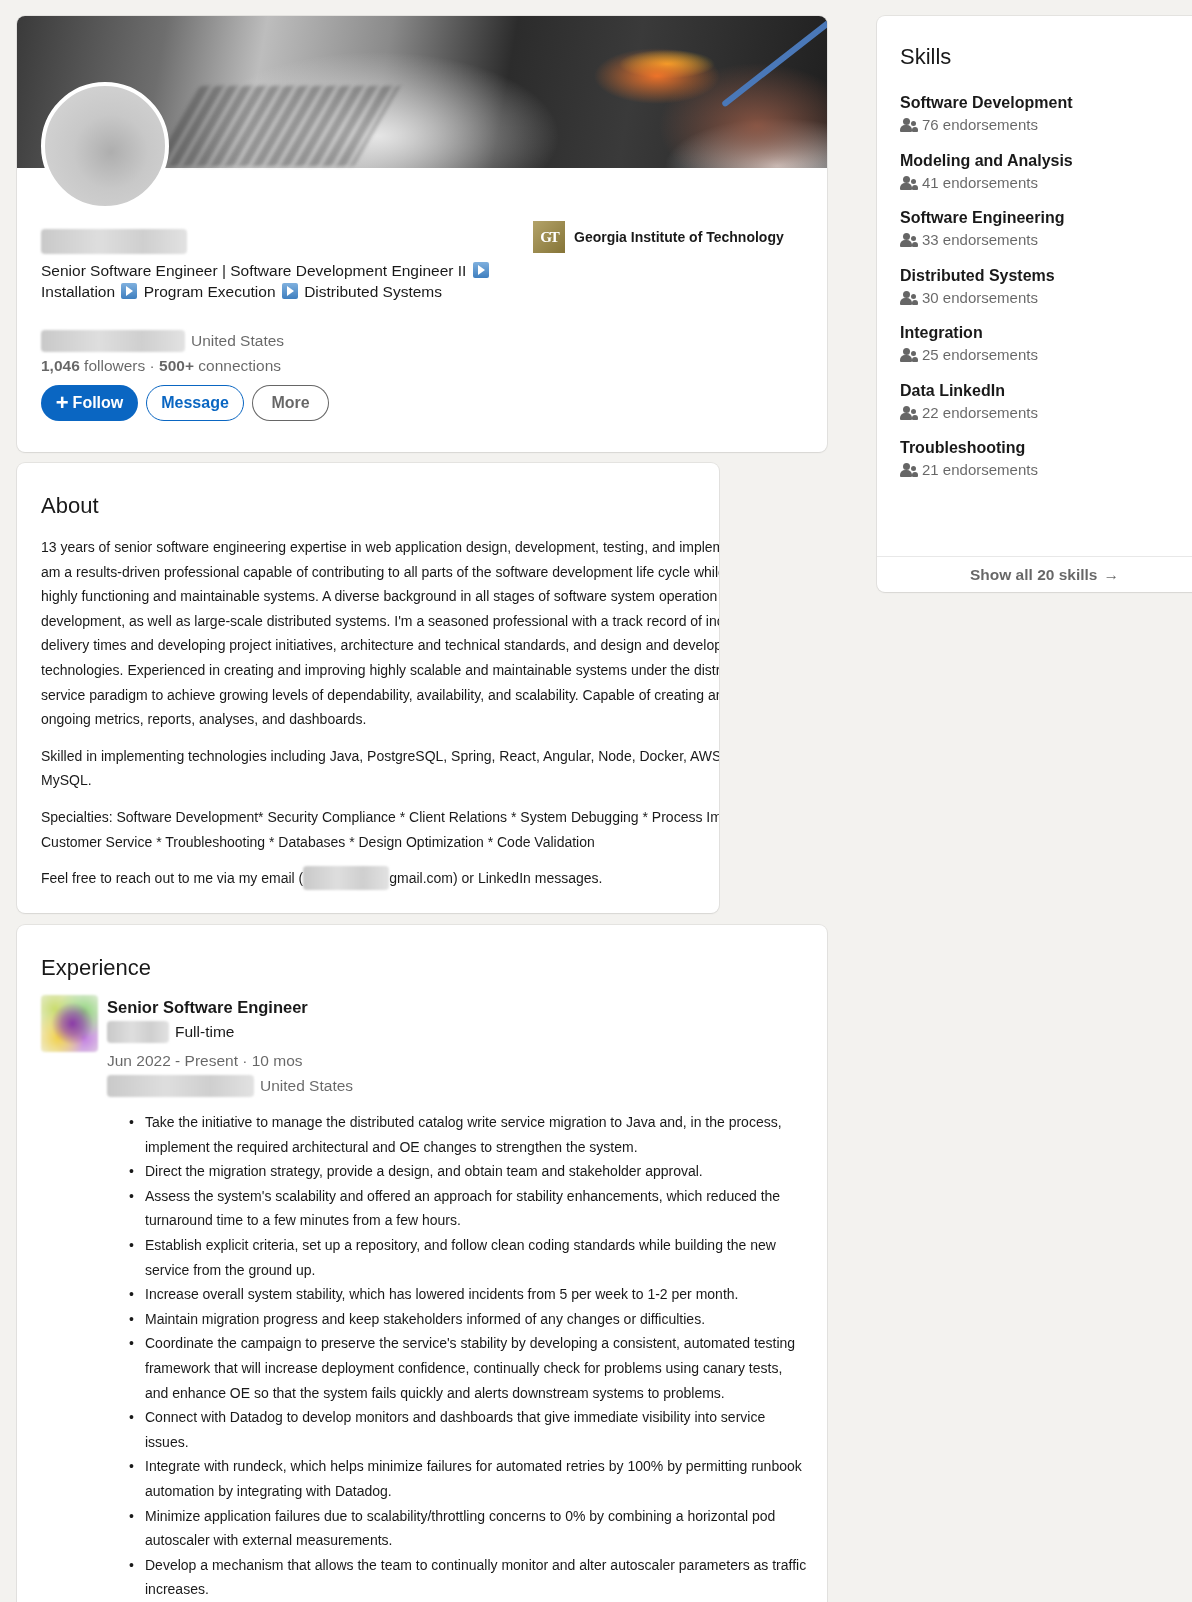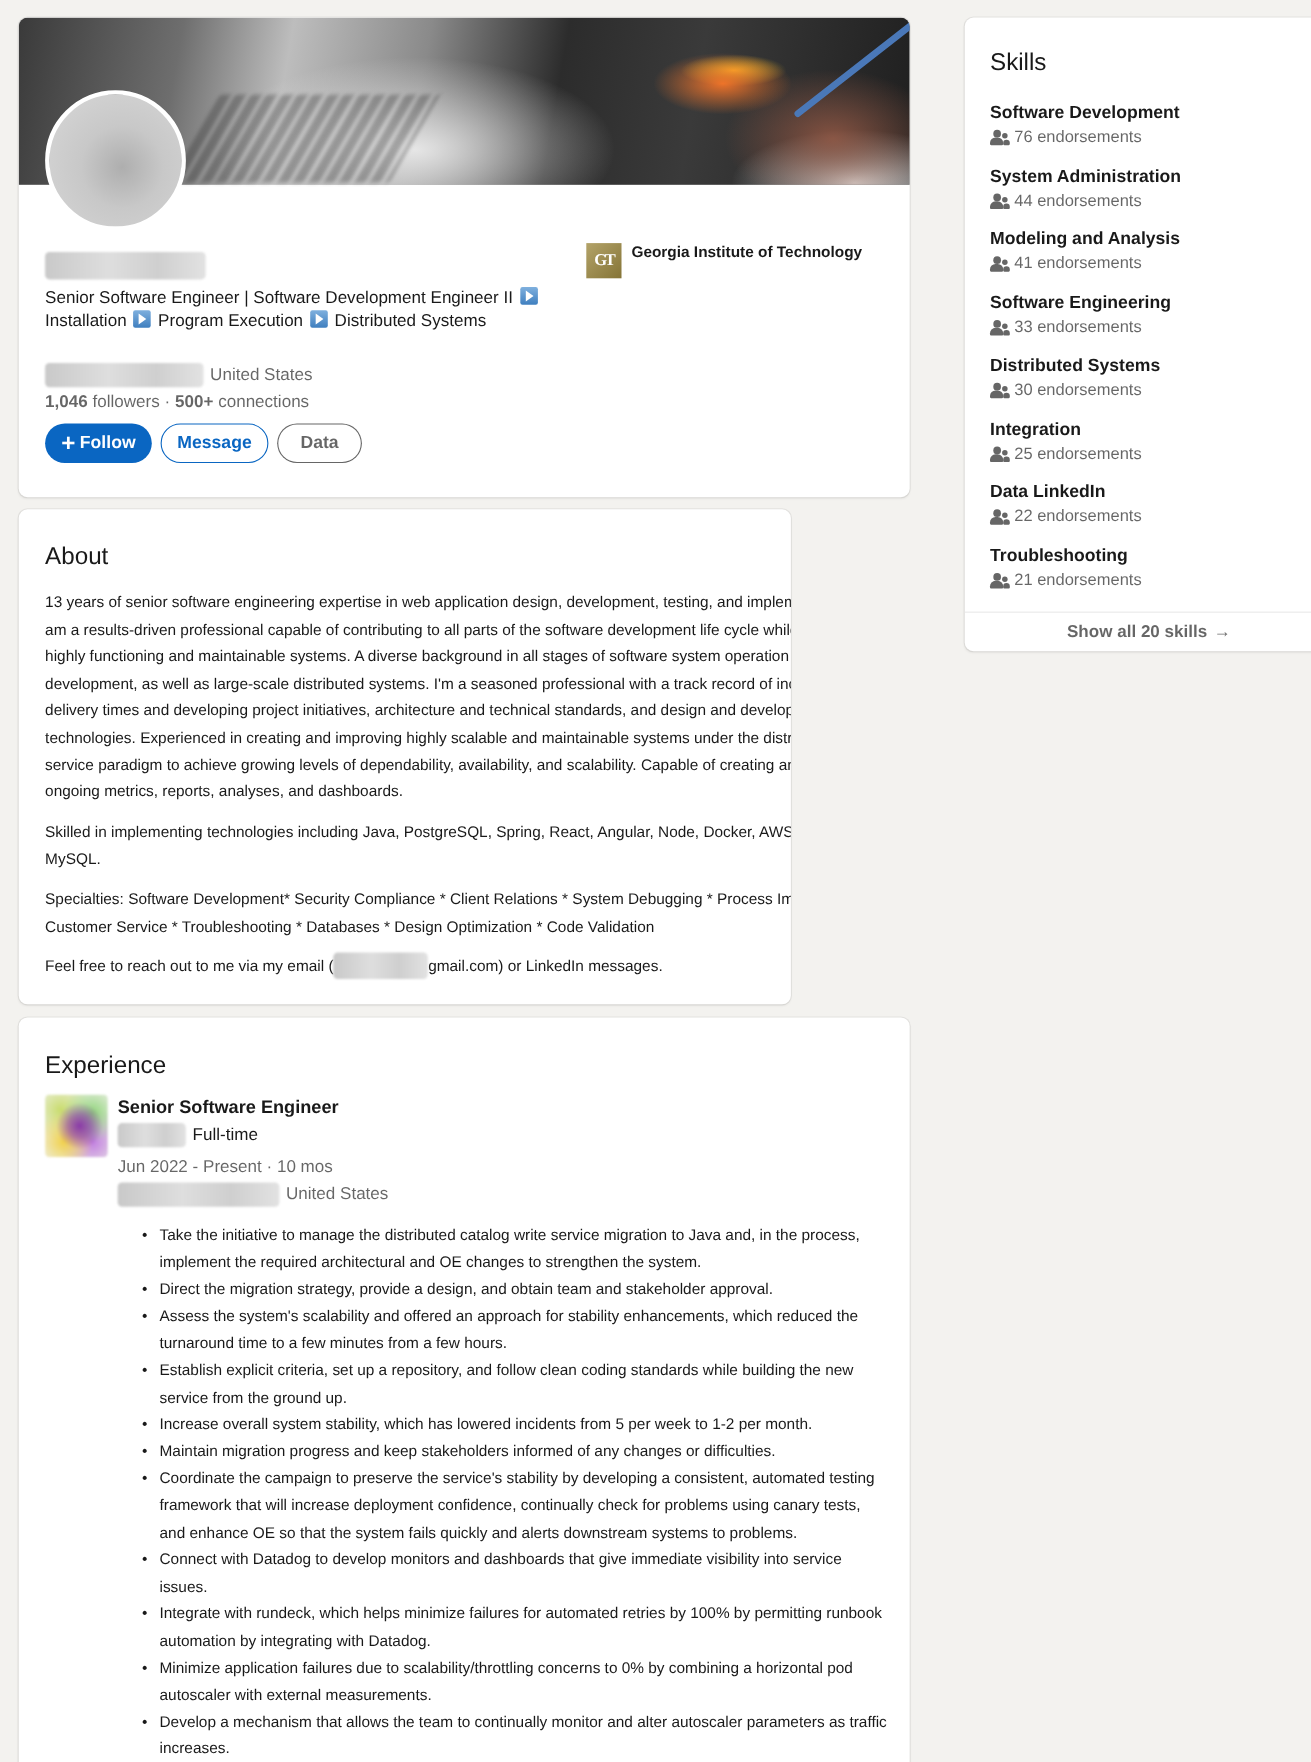--- a/index.html
+++ b/index.html
@@ -54,21 +54,21 @@
   }
   .play-ico {
     display: inline-block; width: 16px; height: 16px; vertical-align: -2px;
     background: linear-gradient(180deg, #7fb0de, #3f7fbf); border-radius: 2px; position: relative; margin: 0 2px;
   }
   .play-ico::after {
     content: ""; position: absolute; left: 5px; top: 3px;
     border-left: 7px solid #fff; border-top: 5px solid transparent; border-bottom: 5px solid transparent;
   }
   .edu {
-    position: absolute; left: 516px; top: 205px; display: flex; align-items: flex-start; gap: 9px;
+    position: absolute; left: 516px; top: 205px; display: flex; align-items: center; gap: 9px;
   }
   .gt-logo {
     width: 32px; height: 32px; background: linear-gradient(135deg, #b3a369, #857437);
     color: #fff; font-family: "Liberation Serif", serif; font-weight: bold; font-size: 15px;
     display: flex; align-items: center; justify-content: center; letter-spacing: -2px;
   }
   .edu-name { font-size: 14px; font-weight: bold; color: rgba(0,0,0,0.9); }
   .location { position: absolute; left: 24px; top: 314px; font-size: 15.5px; color: rgba(0,0,0,0.6); display: flex; align-items: center; gap: 6px; }
   .loc-blur { width: 144px; height: 22px; }
   .connections { position: absolute; left: 24px; top: 341px; font-size: 15.5px; color: rgba(0,0,0,0.6); }
@@ -173,49 +173,37 @@
     <b>500+</b>
     <span>connections</span>
   </div>
 
   <div class="actions">
     <button class="btn btn-follow">
       <span class="plus">+</span>
       <span>Follow</span>
     </button>
     <button class="btn btn-msg">Message</button>
-    <button class="btn btn-more">Data</button>
+    <button class="btn btn-more">More</button>
   </div>
 </section>
 
 <aside class="card" id="skills-card">
   <h2 class="section-title">Skills</h2>
   <div class="skills-list">
     <div class="skill">
       <div class="skill-name">Software Development</div>
       <div class="skill-end">
         <span class="people-ico">
             <i class="h1"></i>
             <i class="b1"></i>
             <i class="h2"></i>
             <i class="b2"></i>
           </span>
         <span>76 endorsements</span>
-      </div>
-    </div>
-    <div class="skill">
-      <div class="skill-name">System Administration</div>
-      <div class="skill-end">
-        <span class="people-ico">
-            <i class="h1"></i>
-            <i class="b1"></i>
-            <i class="h2"></i>
-            <i class="b2"></i>
-          </span>
-        <span>44 endorsements</span>
       </div>
     </div>
     <div class="skill">
       <div class="skill-name">Modeling and Analysis</div>
       <div class="skill-end">
         <span class="people-ico">
             <i class="h1"></i>
             <i class="b1"></i>
             <i class="h2"></i>
             <i class="b2"></i>

